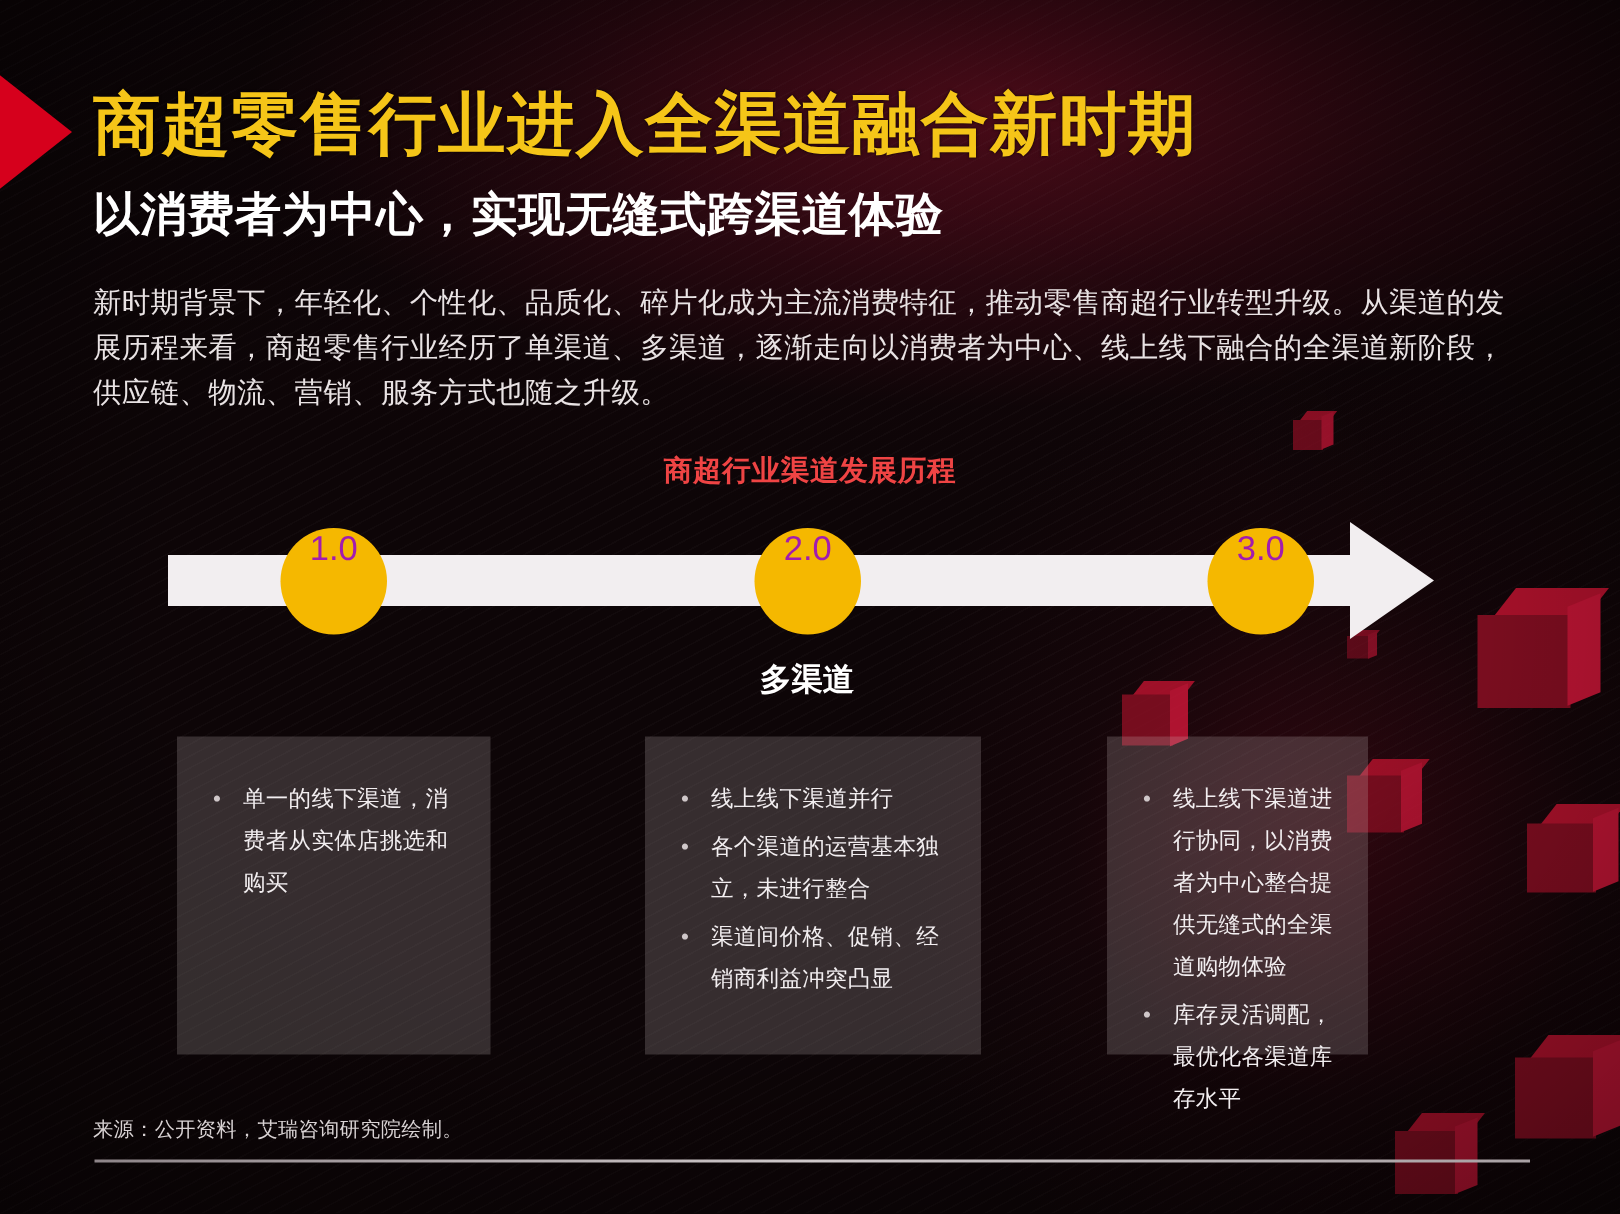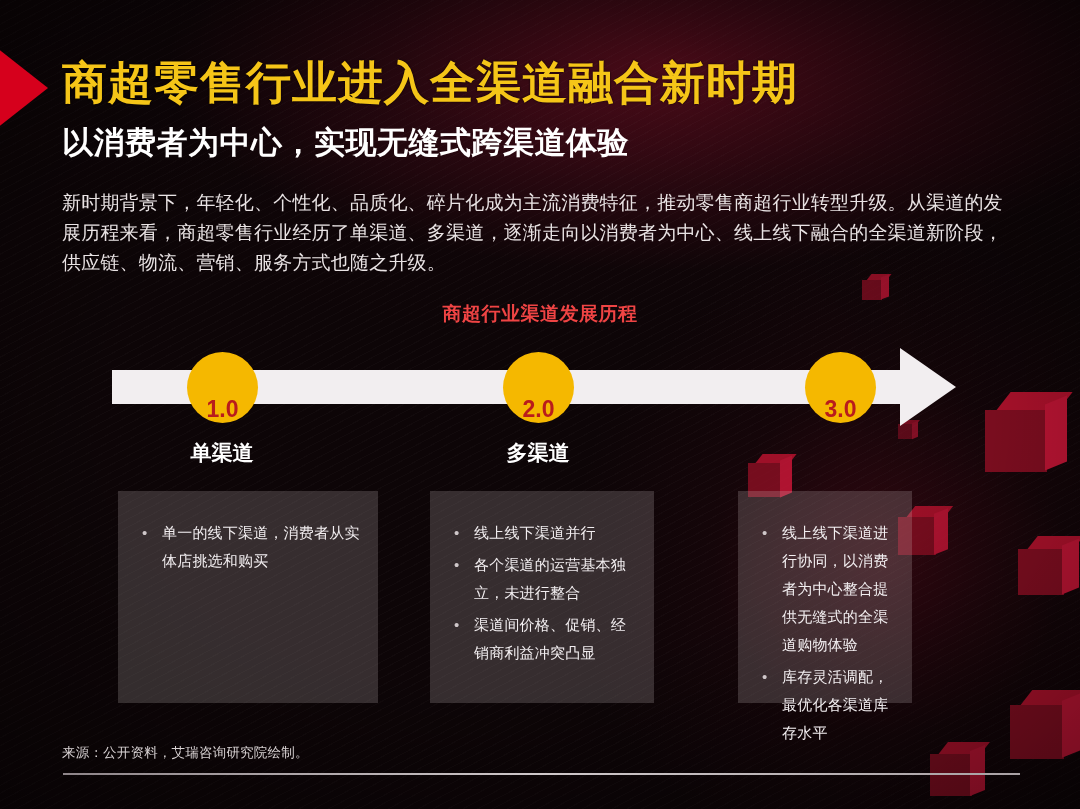--- a/index.html
+++ b/index.html
@@ -87,22 +87,22 @@
     position:absolute; left:900px; top:348px;
     width:0; height:0;
     border-top:39px solid transparent;
     border-bottom:39px solid transparent;
     border-left:56px solid #f2eef0;
   }
 
   .node {
     position:absolute; width:71px; height:71px; border-radius:50%;
     background:#f5b800;
-    display:flex; align-items:flex-end; justify-content:center;
-    font-size:23px; font-weight:bold; color:#b91c1c;
+    display:flex; align-items:flex-start; justify-content:center;
+    font-size:23px; font-weight:normal; color:#a21caf;
   }
   .stage-label {
     position:absolute; width:200px; text-align:center; top:439px;
     font-size:21px; font-weight:bold; color:#ffffff;
   }
 
   .card {
     position:absolute; top:491px; height:212px;
     background:rgba(210,196,200,.21);
     padding:28px 16px 14px 18px;
@@ -187,22 +187,21 @@
 <div id="chart">
 
   <div id="chart-title">商超行业渠道发展历程</div>
 
   <div id="timeline-bar"></div>
   <div id="timeline-head"></div>
 
   <div class="node" style="left:187px;top:352px;">
     <span>1.0</span>
   </div>
-  <div class="stage-label" style="left:122px;">单渠道</div>
-  <div class="card" style="left:118px;width:260px;">
+  <div class="card" style="left:118px;width:209px;">
     <ul>
       <li>单一的线下渠道，消费者从实体店挑选和购买</li>
     </ul>
   </div>
 
   <div class="node" style="left:503px;top:352px;">
     <span>2.0</span>
   </div>
   <div class="stage-label" style="left:438px;">多渠道</div>
   <div class="card" style="left:430px;width:224px;">

